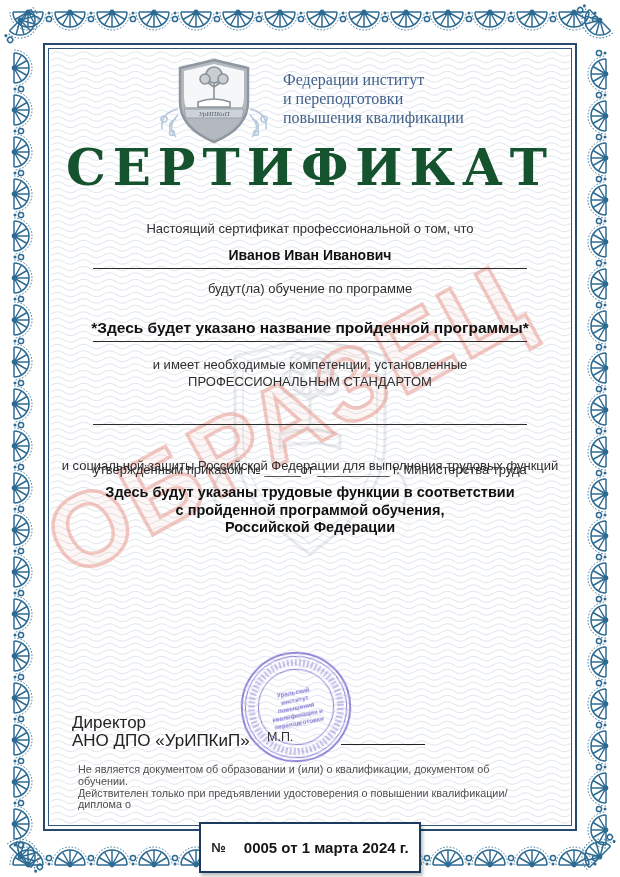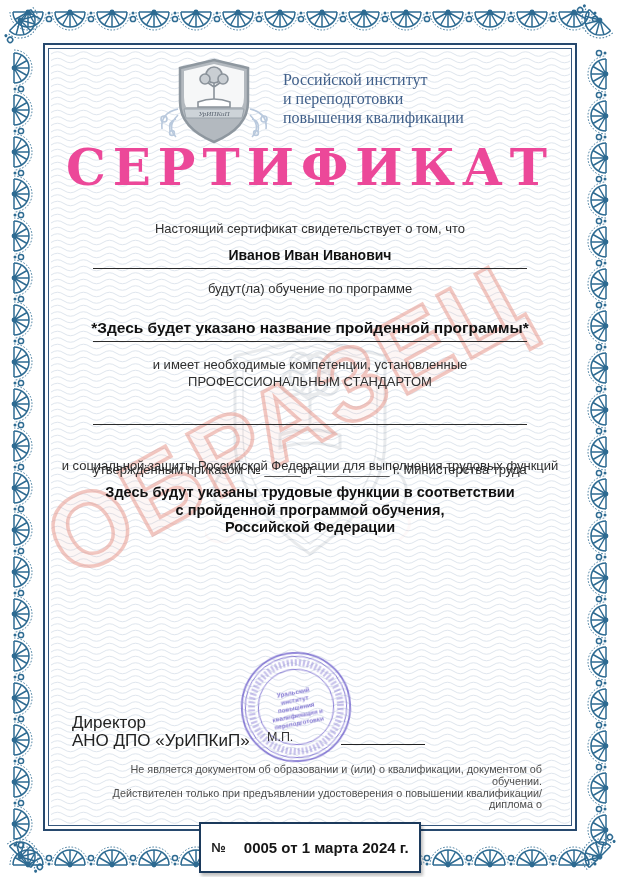--- a/index.html
+++ b/index.html
@@ -20,35 +20,35 @@
              z-index:3;font-weight:bold;font-size:104px;letter-spacing:4px;
              font-family:"Liberation Sans",sans-serif;
              color:rgba(236,168,158,0.10);-webkit-text-stroke:3.5px rgba(231,155,144,0.55);
              transform:rotate(-29deg);transform-origin:0 56px;white-space:nowrap;}
   #emblemwm{left:205px;top:330px;width:210px;height:240px;z-index:2;opacity:.14;}
   .content{position:absolute;z-index:4;}
   .ctr{left:50px;right:50px;text-align:center;}
   .inst-name{left:283px;top:70px;font-family:"Liberation Serif",serif;
              font-size:16px;line-height:19px;color:#41608a;}
   .title{top:138px;font-family:"DejaVu Serif",serif;font-weight:bold;font-size:50px;
-         letter-spacing:7px;color:#ec4899;}
+         letter-spacing:7px;color:#14532d;}
   .t13{font-size:13px;color:#2e2e2e;}
   .bold15{font-size:14px;font-weight:bold;color:#111;}
   .prog{font-size:15.5px;font-weight:bold;color:#111;}
   .rule{position:absolute;left:93px;right:93px;height:0;border-top:1.5px solid #2b2b2b;z-index:4;}
   .funcs{font-size:14.5px;font-weight:bold;line-height:17.5px;color:#111;}
   #stamp{left:238px;top:649px;width:116px;height:116px;z-index:4;
          filter:blur(0.4px);opacity:.92;transform:rotate(-4deg);}
   .stamp-line{font-family:"Liberation Sans",sans-serif;font-size:6.5px;font-weight:bold;
               fill:#7468cc;text-anchor:middle;}
   .director{left:72px;font-size:17px;color:#222;}
   .mp{left:267px;top:730px;font-size:12.5px;color:#333;z-index:5;}
   .sig-line{position:absolute;left:341px;top:744px;width:84px;height:0;
             border-top:1.5px solid #222;z-index:5;}
-  .disclaimer{left:78px;right:78px;top:764px;text-align:right;font-size:10.8px;
+  .disclaimer{left:78px;right:78px;top:764px;text-align:left;font-size:10.8px;
               line-height:11.8px;color:#4e4e4e;}
   .numbox{position:absolute;left:199px;top:822px;width:218px;height:47px;background:#fff;
           border:2.5px solid #1c3a5c;z-index:6;display:flex;align-items:center;
           justify-content:center;gap:18px;box-shadow:2px 3px 3px rgba(0,0,0,.25);}
   .numbox .lbl{font-size:13px;font-weight:bold;color:#222;}
   .numbox .val{font-size:15px;font-weight:bold;color:#161616;}
 </style>
 </head>
 <body>
 
@@ -779,28 +779,28 @@
       <circle cx="58" cy="18" r="8" fill="#c9ced3"></circle>
         <circle cx="49" cy="22" r="5" fill="#c9ced3"></circle>
         <circle cx="67" cy="22" r="5" fill="#c9ced3"></circle>
       <path d="M42,45 Q58,39 74,45 V50 H42 Z" fill="#fff"></path>
     </g>
     <path d="M28,52 L88,52 L86,61 L30,61 Z" fill="#cdd3d8" stroke="#9aa3ab" stroke-width="1"></path>
     <text x="58" y="59" text-anchor="middle" font-size="7" font-style="italic" fill="#5a6470" font-family="Liberation Serif, serif">УрИПКиП</text>
   </svg>
 
   <div class="content inst-name">
-    <div>Российской институт</div>
+    <div>Федерации институт</div>
     <div>и переподготовки</div>
     <div>повышения квалификации</div>
   </div>
 
   <div class="content ctr title">СЕРТИФИКАТ</div>
 
-  <div class="content ctr t13" style="top:221px;">Настоящий сертификат свидетельствует о том, что</div>
+  <div class="content ctr t13" style="top:221px;">Настоящий сертификат профессиональной о том, что</div>
   <div class="content ctr bold15" style="top:247px;">Иванов Иван Иванович</div>
   <div class="rule" style="top:268px;"></div>
   <div class="content ctr t13" style="top:281px;">будут(ла) обучение по программе</div>
   <div class="content ctr prog" style="top:319px;">*Здесь будет указано название пройденной программы*</div>
   <div class="rule" style="top:341px;"></div>
   <div class="content ctr t13" style="top:357px;">и имеет необходимые компетенции, установленные</div>
   <div class="content ctr t13" style="top:374px;">ПРОФЕССИОНАЛЬНЫМ СТАНДАРТОМ</div>
   <div class="rule" style="top:424px;"></div>
   <div class="content ctr t13" style="top:462px;">утверждённым приказом № _____от __________ г. Министерства труда</div>
   <div class="content ctr t13" style="top:458px;">и социальной защиты Российской Федерации для выполнения трудовых функций</div>

